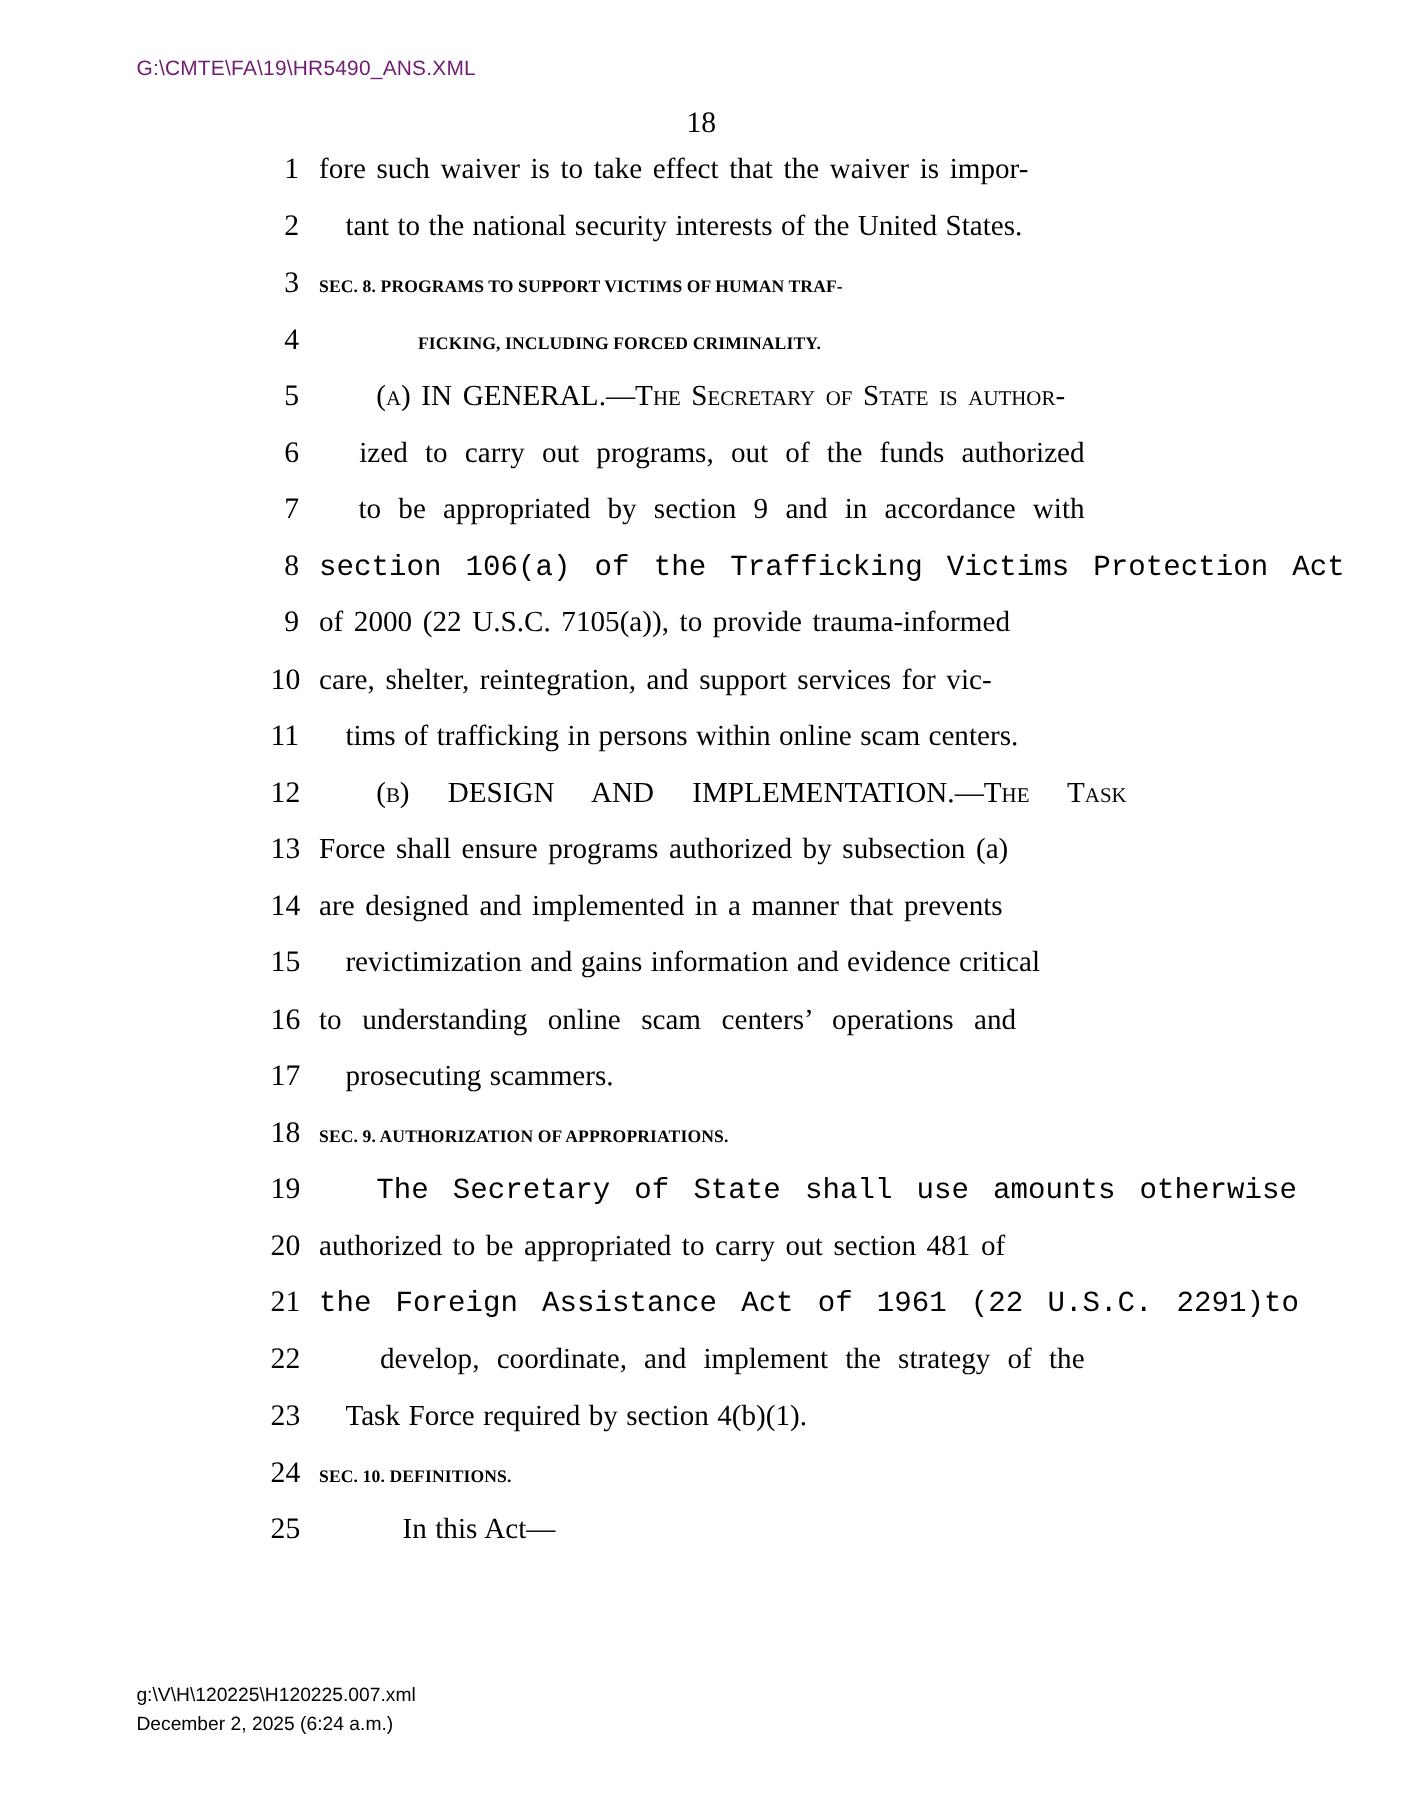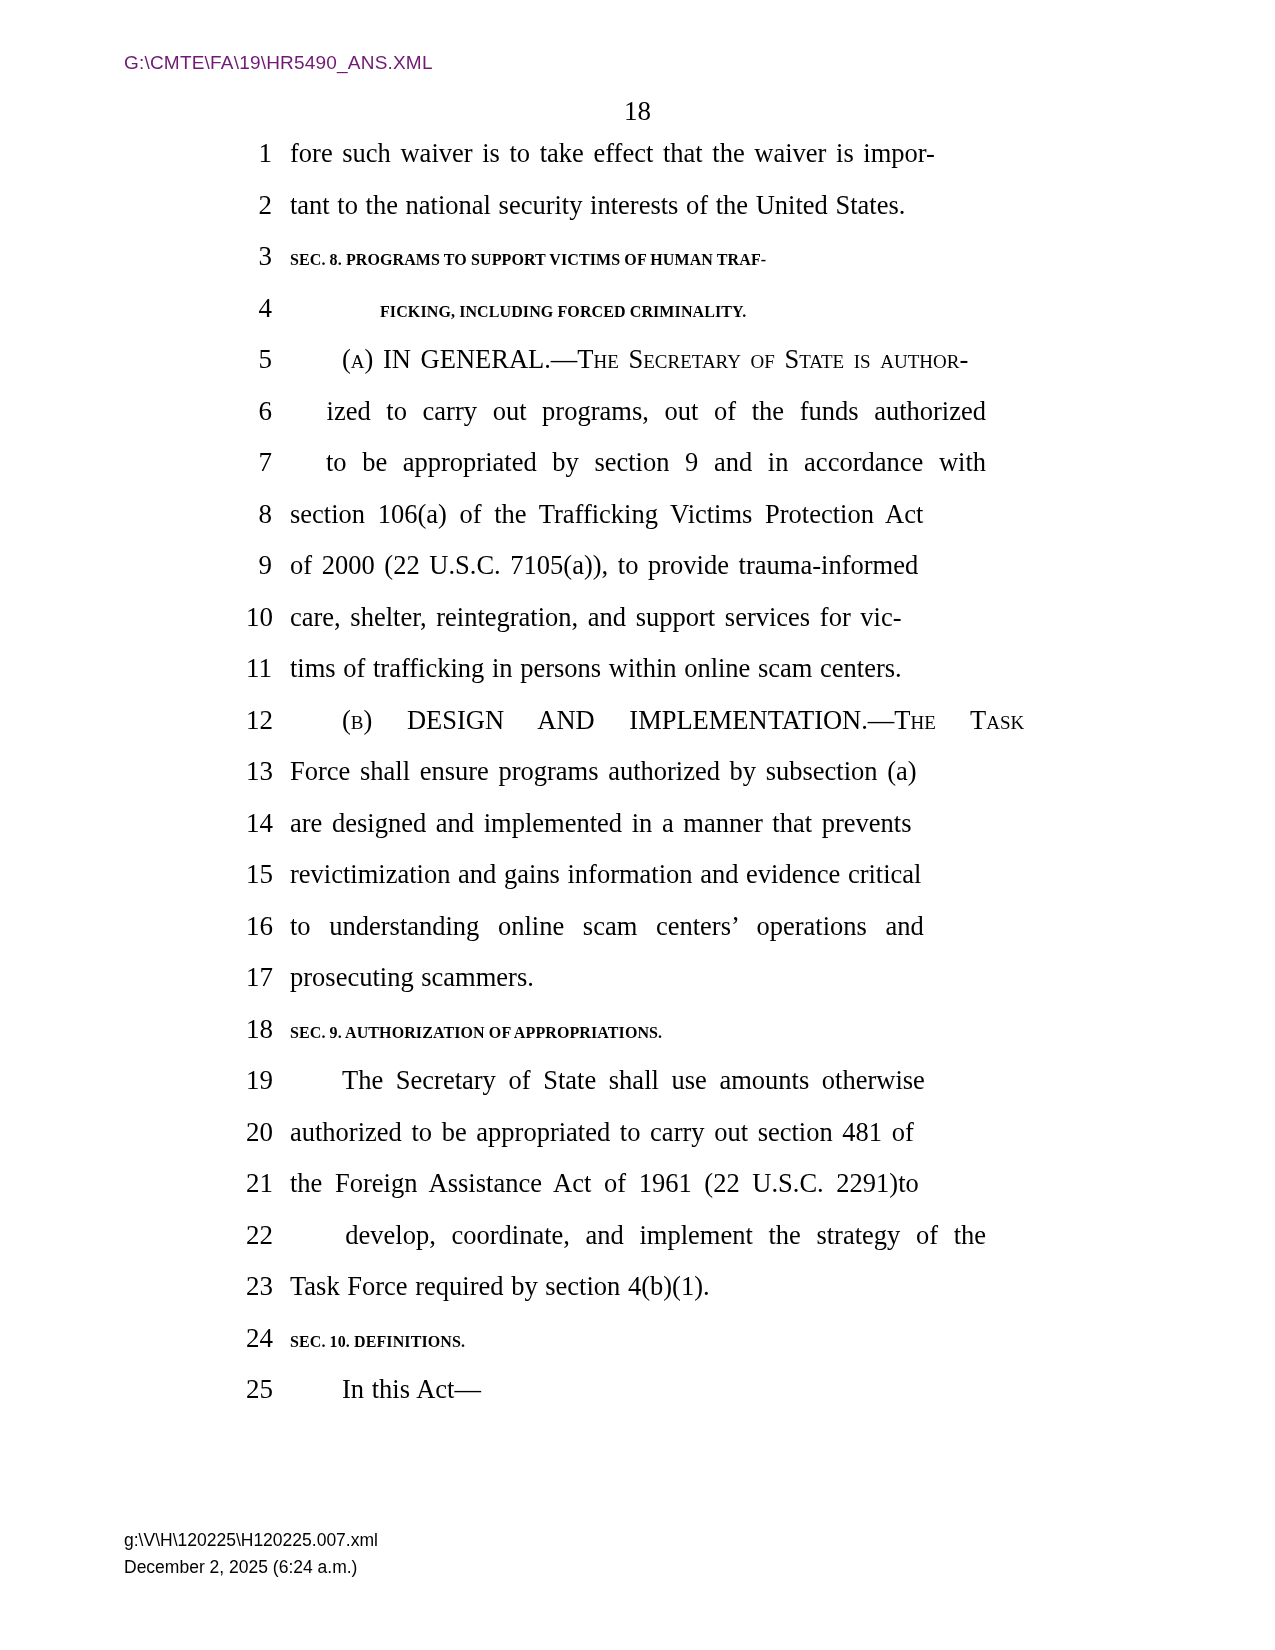--- a/index.html
+++ b/index.html
@@ -86,23 +86,23 @@
   }
   .footer {
     position: absolute;
     left: 124px;
     top: 1527px;
     font-family: "Liberation Sans", sans-serif;
     font-size: 17.5px;
     line-height: 1.55;
     color: #000000;
   }
-  .ws-1 { word-spacing: 1px; }
+  .ws-1 { word-spacing: 1px; margin-left: 24px; }
   .ws-3 { word-spacing: 3px; }
-  .ws-6 { word-spacing: 6px; }
+  .ws-6 { word-spacing: 6px; font-family: Liberation Mono, monospace; }
   .ws-9 { word-spacing: 9px; text-align: right; }
   .ws-12 { word-spacing: 12px; }
   .ws-28 { word-spacing: 28px; }
 </style>
 </head>
 <body>
 
 <div class="page">
 
   <div class="header-path">G:\CMTE\FA\19\HR5490_ANS.XML</div>

